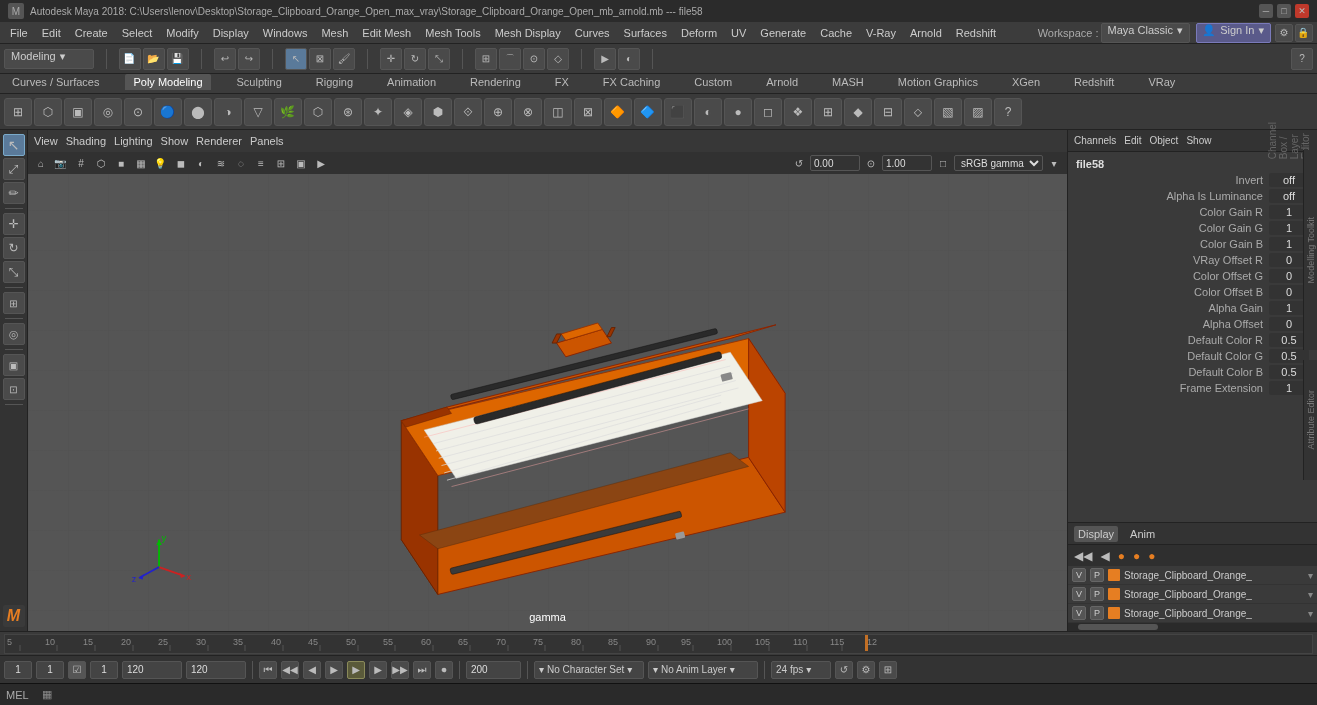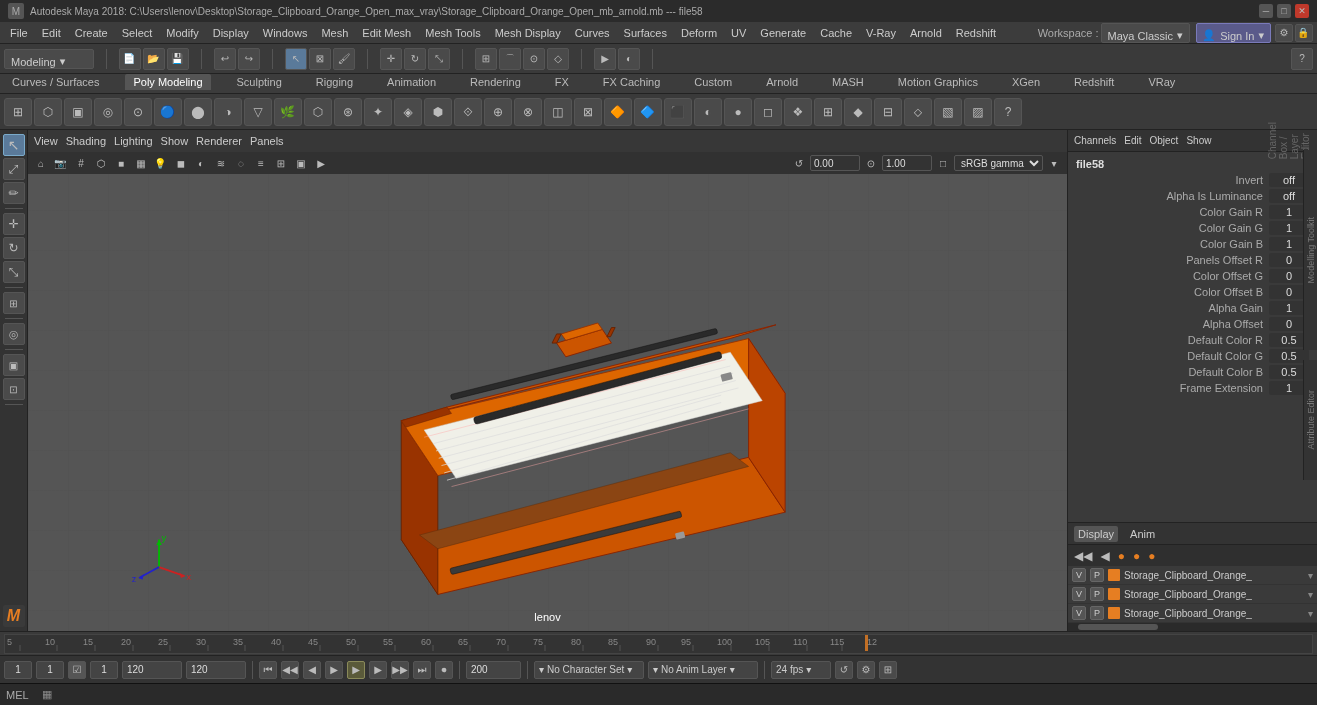--- a/index.html
+++ b/index.html
@@ -61,21 +61,21 @@
       display: flex; align-items: center; justify-content: center;
       cursor: pointer;
       font-size: 10px;
       color: #bbb;
     }
     .tb-dropdown {
       height: 20px;
       background: #4a4a4a;
       border: 1px solid #555;
       border-radius: 2px;
-      display: flex; align-items: flex-end;
+      display: flex; align-items: flex-start;
       padding: 0 6px;
       cursor: pointer;
       color: #ccc;
       font-size: 11px;
       gap: 4px;
     }
     .workspace-label { color: #aaa; font-size: 11px; white-space: nowrap; }
 
     
     #shelfbar {
@@ -706,21 +706,21 @@
           <polygon points="28,10 22,6 24,12" fill="#cc2222"></polygon>
           <text x="30" y="14" fill="#cc2222" font-size="10">x</text>
 
           <line x1="0" y1="0" x2="-22" y2="12" stroke="#2222cc" stroke-width="2"></line>
           <polygon points="-22,12 -17,8 -18,14" fill="#2222cc"></polygon>
           <text x="-30" y="16" fill="#2222cc" font-size="10">z</text>
         </g>
       </svg>
     </div>
 
-    <div class="persp-label">lenov</div>
+    <div class="persp-label">gamma</div>
   </div>
 
   <div id="right-panel">
 
     <div id="right-panel-header">
       <span class="rph-btn">Channels</span>
       <span class="rph-btn">Edit</span>
       <span class="rph-btn">Object</span>
       <span class="rph-btn">Show</span>
       <div style="flex:1;"></div>
@@ -743,21 +743,21 @@
       </div>
       <div class="channel-row">
         <span class="ch-name">Color Gain G</span>
         <span class="ch-val">1</span>
       </div>
       <div class="channel-row">
         <span class="ch-name">Color Gain B</span>
         <span class="ch-val">1</span>
       </div>
       <div class="channel-row">
-        <span class="ch-name">Panels Offset R</span>
+        <span class="ch-name">VRay Offset R</span>
         <span class="ch-val">0</span>
       </div>
       <div class="channel-row">
         <span class="ch-name">Color Offset G</span>
         <span class="ch-val">0</span>
       </div>
       <div class="channel-row">
         <span class="ch-name">Color Offset B</span>
         <span class="ch-val">0</span>
       </div>

